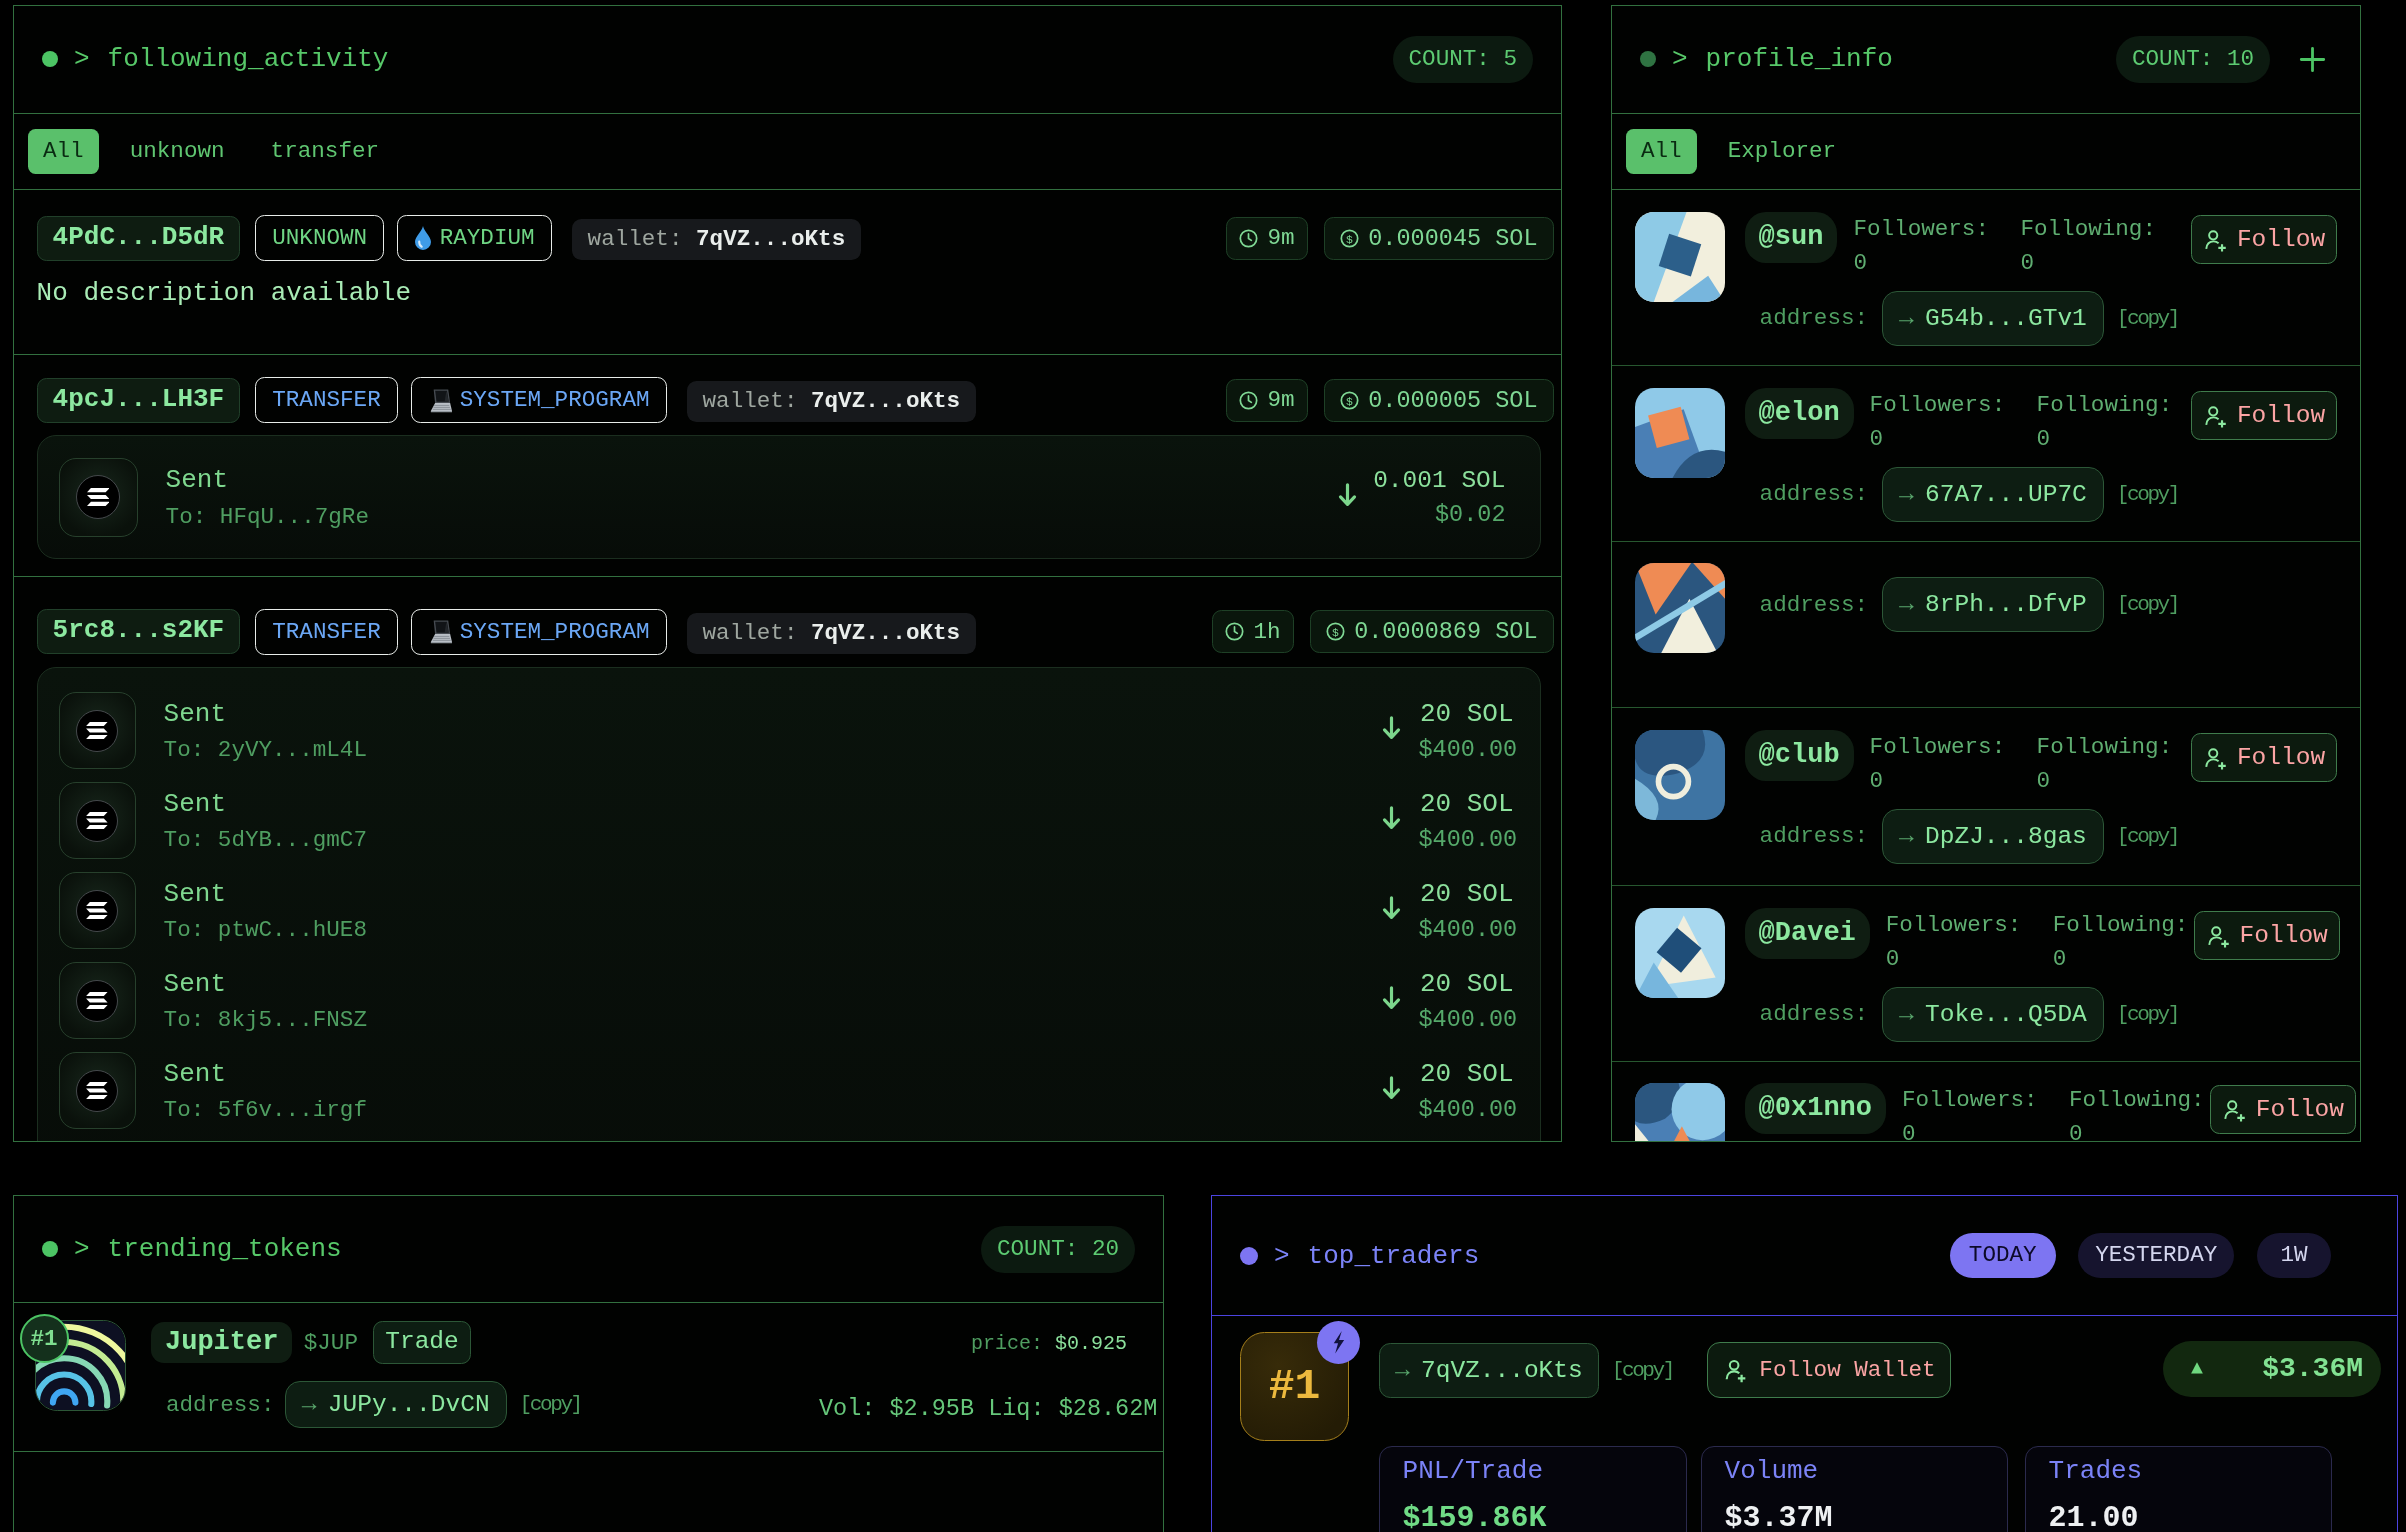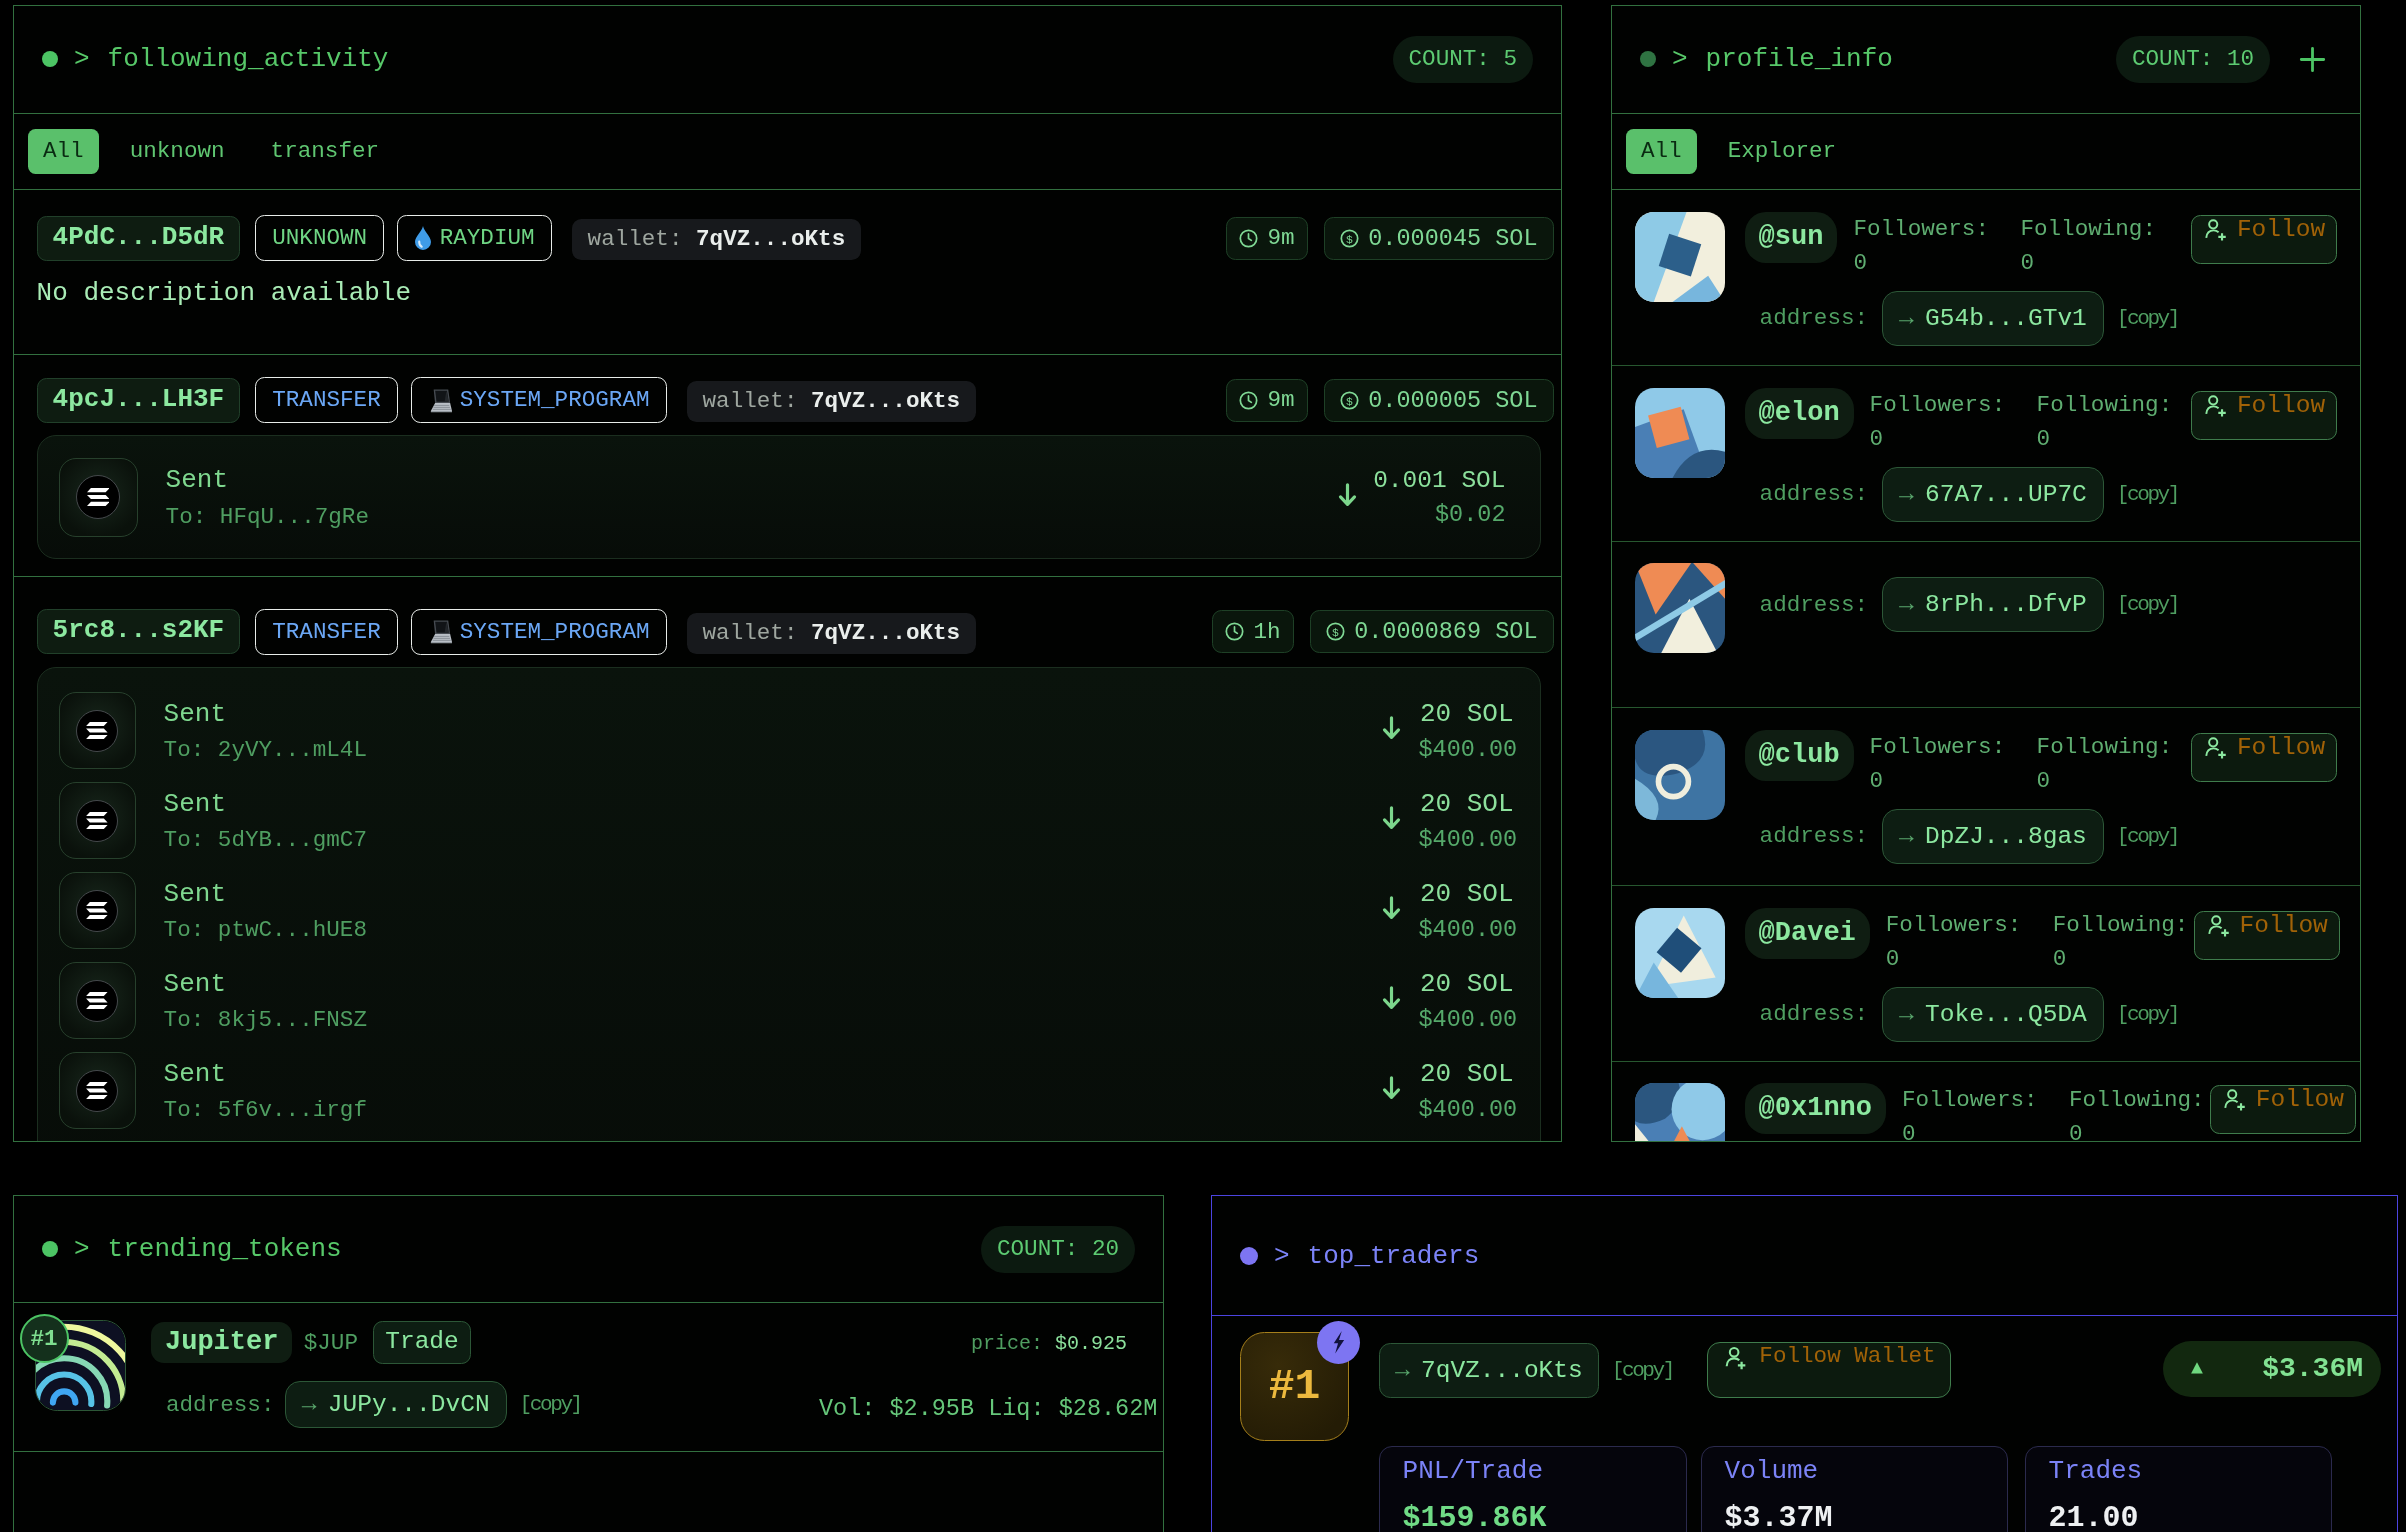--- a/index.html
+++ b/index.html
@@ -26,21 +26,21 @@
 .sent-t { font-size:26px; color:#7fd88f; }
 .sent-to { font-size:22.6px; color:#4f9e61; margin-top:8.5px; }
 .amt1 { font-size:26px; color:#8ce09c; }
 .amt2 { font-size:23.5px; color:#55a96a; margin-top:6.6px; }
 .downarr { color:#7cd68c; flex:none; }
 
 .pcard { border-bottom:1.9px solid #27572f; padding:22.6px 24.5px; display:flex; }
 .avatar { width:90px; height:90px; border-radius:19px; flex:none; overflow:hidden; }
 .namechip { background:#0f1d12; border-radius:21px; padding:0 14px; height:51px; line-height:51px; font-weight:bold; font-size:27px; color:#8ce8a0; flex:none; }
 .fstats { font-size:22.6px; color:#5fae71; line-height:34px; }
-.followbtn { border:1.9px solid #3f7c4c; background:#0c1a0e; border-radius:9.4px; height:49px; padding:0 11.3px; display:flex; gap:7.5px; color:#a16207; font-size:24.5px; flex:none; }
+.followbtn { border:1.9px solid #3f7c4c; background:#0c1a0e; border-radius:9.4px; height:49px; padding:0 11.3px; display:flex; align-items:center; gap:7.5px; color:#fca5a5; font-size:24.5px; flex:none; }
 .addr-label { font-size:22.6px; color:#4f9e61; }
 .addrchip { border:1.9px solid #2c5737; background:#0d1d12; border-radius:15px; height:55px; display:flex; align-items:center; padding:0 16px; font-size:24.5px; color:#8ce8a0; gap:11.3px; }
 .arr { color:#58a56b; }
 .copy { font-size:21px; letter-spacing:-2.4px; color:#4f9e61; }
 
 .ppl { border-color:#4c44e0; }
 .ppl .phead { border-bottom-color:#4c44e0; }
 .statcard { position:absolute; border:1.9px solid #2b2a4d; border-radius:13px; background:#05050c; }
 .statlabel { font-size:26px; color:#7b83f7; }
 .statval { font-size:30px; font-weight:bold; }
@@ -512,20 +512,25 @@
     </div>
     <div style="position:absolute; right:5.6px; top:92px; font-size:23.5px; color:#66c77a;">Vol: $2.95B Liq: $28.62M</div>
   </div>
 </div>
 
 <div class="panel ppl" style="left:1211px; top:1195px; width:1187px; height:338px; border-bottom:none;">
   <div class="phead" style="height:120px; padding:0 66px 0 28px; border-bottom-color:#4c44e0;">
     <div class="dot" style="background:#7d75f2; width:18px; height:18px;"></div>
       <span class="gt" style="color:#7b83f7;">&gt;</span>
       <span class="ptitle" style="color:#7b83f7;">top_traders</span>
+    <div style="margin-left:auto; display:flex; align-items:center; gap:22.6px;">
+      <div style="height:45px; line-height:45px; border-radius:22.6px; background:#7d75f2; color:#0c0a28; font-size:22.6px; padding:0 19px;">TODAY</div>
+      <div style="height:45px; line-height:45px; border-radius:22.6px; background:#16142e; color:#d4d6ee; font-size:22.6px; padding:0 17px;">YESTERDAY</div>
+      <div style="height:45px; line-height:45px; border-radius:22.6px; background:#16142e; color:#d4d6ee; font-size:22.6px; padding:0 23.5px;">1W</div>
+    </div>
   </div>
   <div style="position:relative; height:218px;">
 
     <div style="position:absolute; left:28px; top:16px; width:109px; height:109px; border-radius:24.5px; border:1.9px solid #a57f1b; background:radial-gradient(circle at 35% 30%, #372b09 0%, #241c05 80%); display:flex; align-items:center; justify-content:center;">
       <div style="font-size:43px; font-weight:bold; color:#ecb93e;">#1</div>
     </div>
     <div style="position:absolute; left:105px; top:4.7px; width:43px; height:43px; border-radius:50%; background:#7d75f2; display:flex; align-items:center; justify-content:center;">
       <svg width="17" height="24.5" viewBox="0 0 18 26">
           <path d="M12.5 1 L4 14 H8.5 L5.5 25 L15 10.5 H9.5 Z" fill="#12123c"></path>
         </svg>

